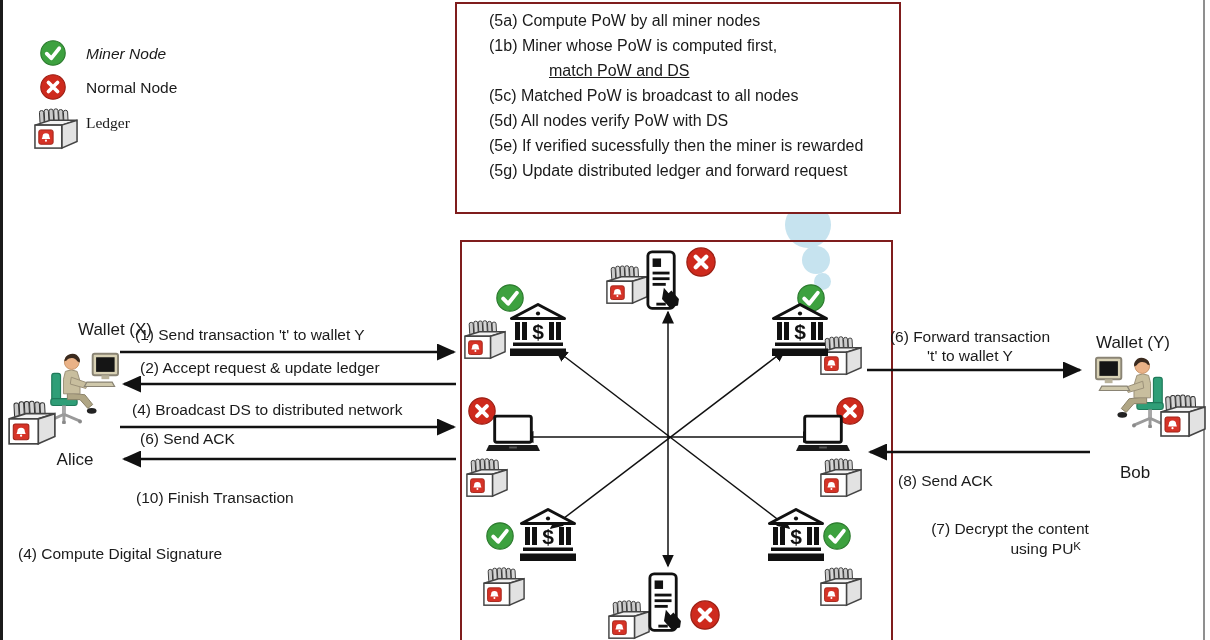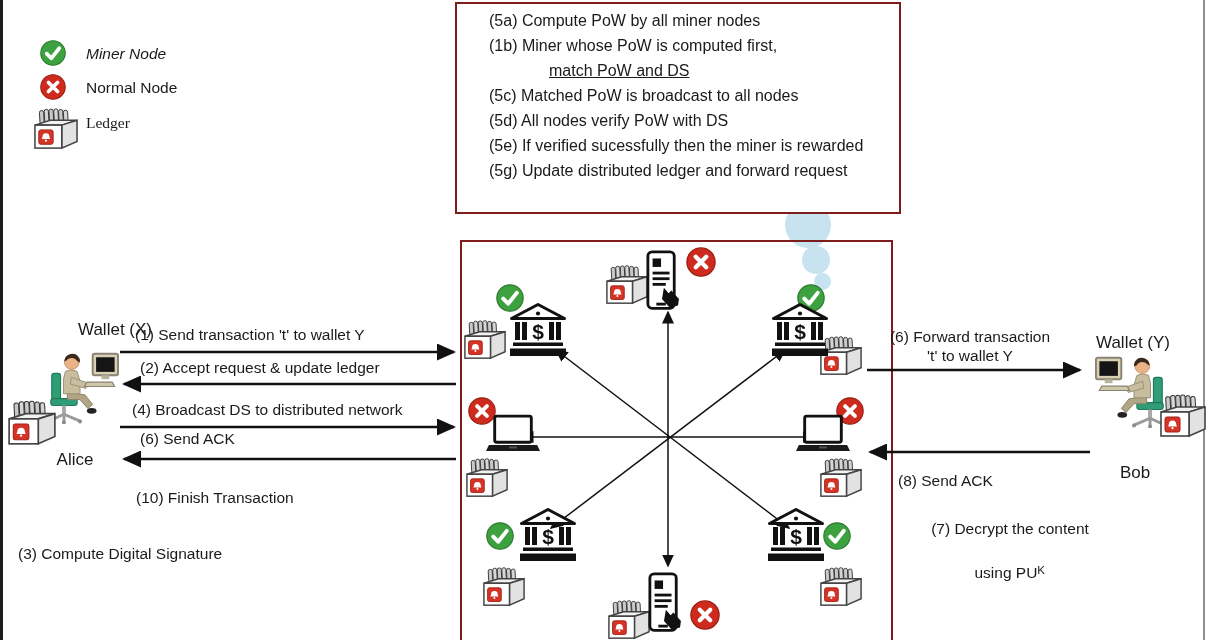--- a/index.html
+++ b/index.html
@@ -254,32 +254,32 @@
         <use href="#sym-ledger"></use>
       </svg>
     <div class="lbl big ctr" style="left:40px;top:450px;width:70px;">Alice</div>
   </div>
 
   <div class="lbl" style="left:135px;top:326px;">(1) Send transaction 't' to wallet Y</div>
   <div class="lbl" style="left:140px;top:359px;">(2) Accept request &amp; update ledger</div>
   <div class="lbl" style="left:132px;top:401px;">(4) Broadcast DS to distributed network</div>
   <div class="lbl" style="left:140px;top:430px;">(6) Send ACK</div>
   <div class="lbl" style="left:136px;top:489px;">(10) Finish Transaction</div>
-  <div class="lbl" style="left:18px;top:545px;">(3) Compute Digital Signature</div>
+  <div class="lbl" style="left:18px;top:545px;">(4) Compute Digital Signature</div>
 
   <div>
     <div class="lbl big" style="left:1096px;top:333px;">Wallet (Y)</div>
     <svg class="icon flip" style="left:1094px;top:352px;width:78px;height:76px;">
         <use href="#sym-person"></use>
       </svg>
     <svg class="icon" style="left:1158px;top:392px;width:50px;height:46px;">
         <use href="#sym-ledger"></use>
       </svg>
     <div class="lbl big ctr" style="left:1100px;top:455px;width:70px;margin-top:8px;">Bob</div>
   </div>
 
   <div class="lbl ctr" style="left:872px;top:328px;width:196px;">(6) Forward transaction</div>
   <div class="lbl ctr" style="left:872px;top:347px;width:196px;">'t' to wallet Y</div>
   <div class="lbl" style="left:898px;top:425px;margin-top:47px;">(8) Send ACK</div>
   <div class="lbl ctr" style="left:900px;top:520px;width:220px;">(7) Decrypt the content</div>
-  <div class="lbl ctr" style="left:900px;top:540px;width:220px;margin-top:24px;"><span>using PU</span><span class="sup">K</span></div>
+  <div class="lbl ctr" style="left:936px;top:540px;width:220px;"><span>using PU</span><span class="sup">K</span></div>
 
 </div>
 
 </body></html>

